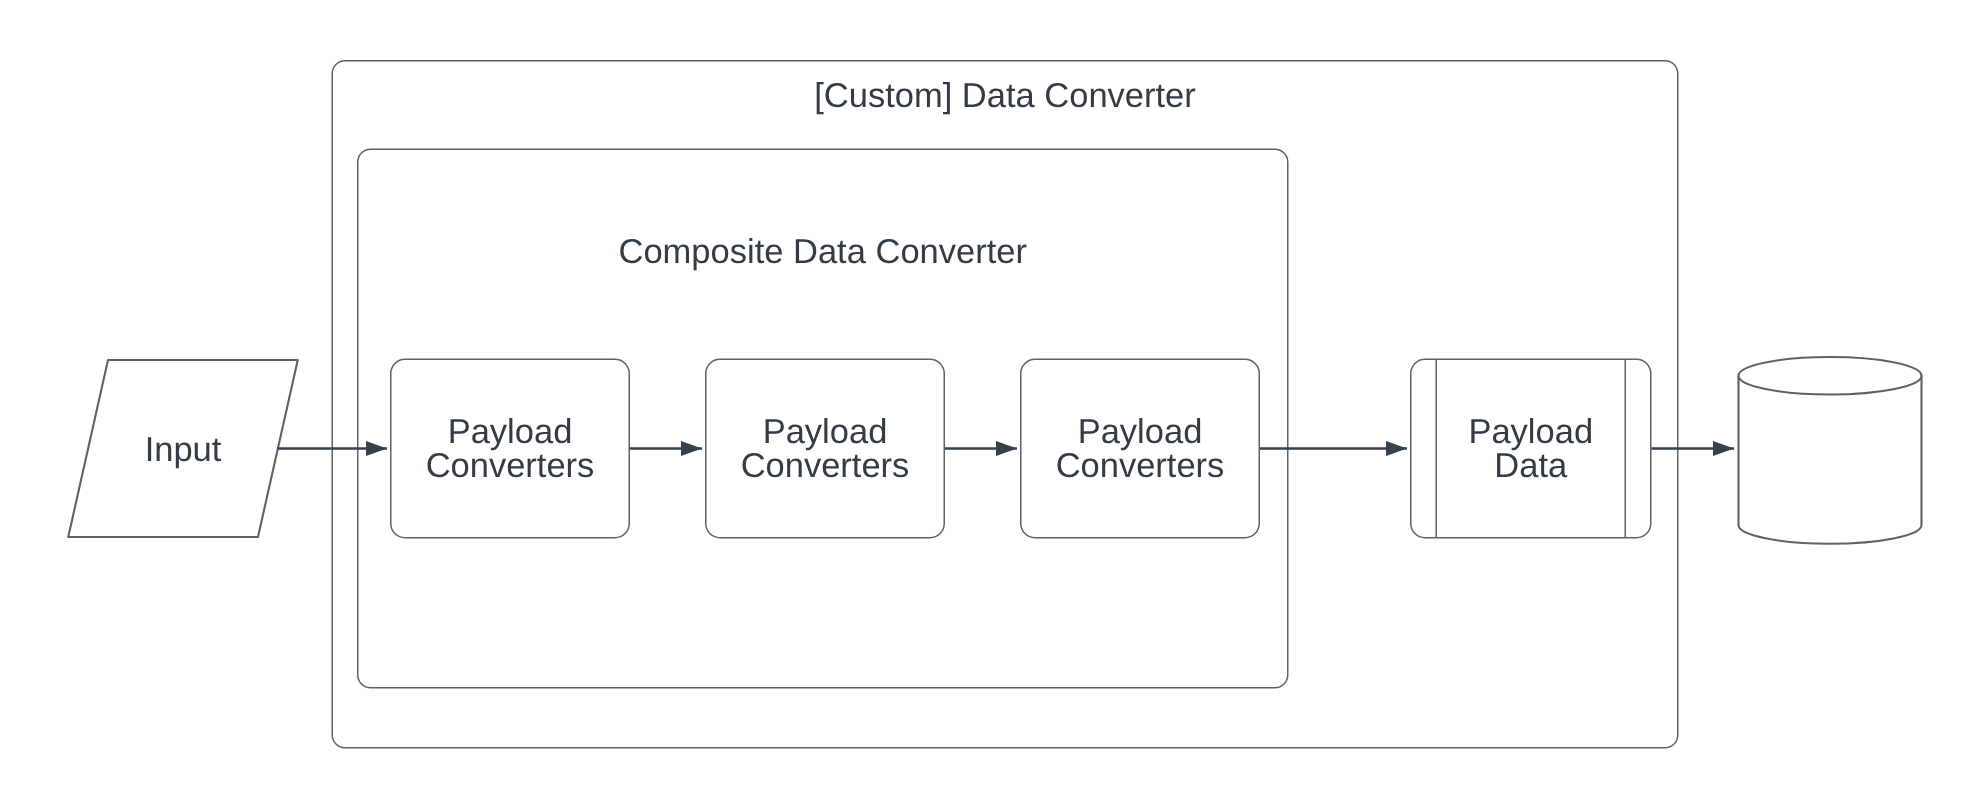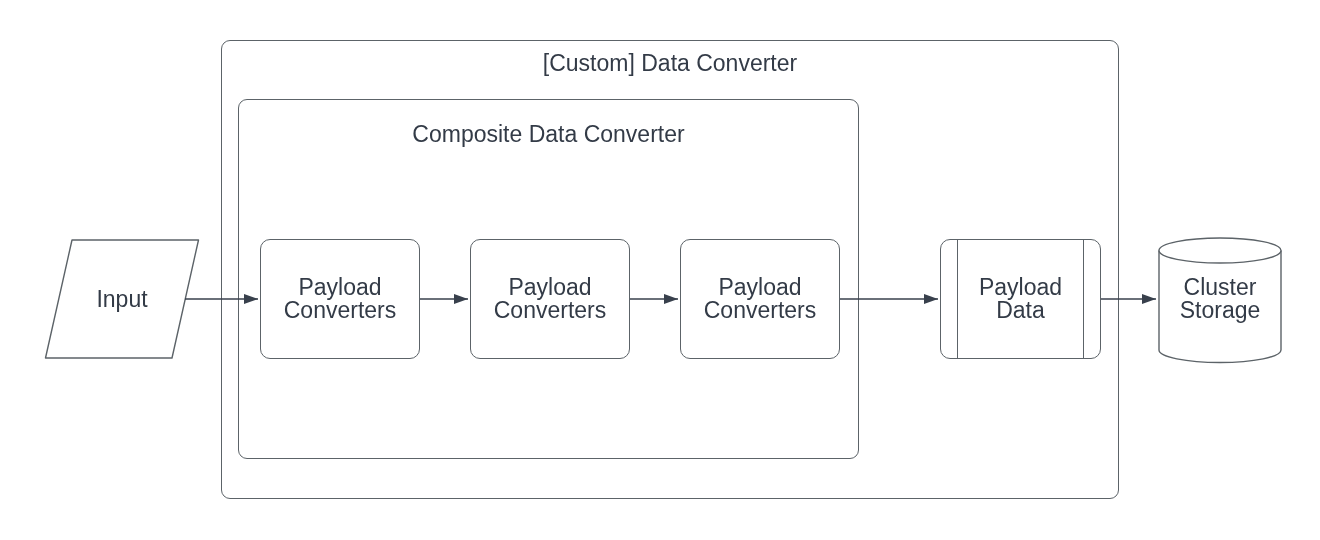--- a/index.html
+++ b/index.html
@@ -52,21 +52,21 @@
 </style>
 </head>
 <body>
 
 <div class="canvas">
 
   <div class="box container-box" style="left:221px; top:40px; width:898px; height:459px;padding-left:15px;">
     <div class="container-title" style="top:11px;">[Custom] Data Converter</div>
 
     <div class="box container-box" style="left:16px; top:58px; width:621px; height:360px;">
-      <div class="container-title" style="top:23px;">Composite Data Converter</div>
+      <div class="container-title" style="top:56px;">Composite Data Converter</div>
     </div>
   </div>
 
   <div class="box node-box" style="left:260px; top:239px; width:160px; height:120px;"></div>
   <div class="node-label" style="left:260px; top:239px; width:160px; height:120px;">
     <span>Payload</span>
     <span>Converters</span>
   </div>
 
   <div class="box node-box" style="left:470px; top:239px; width:160px; height:120px;"></div>
@@ -94,24 +94,20 @@
     <polygon points="28,1 154.5,1 128,119 1.5,119" fill="#ffffff" stroke="#5C6368" stroke-width="1.4" stroke-linejoin="round"></polygon>
   </svg>
   <div class="node-label" style="left:44px; top:239px; width:156px; height:120px;">
     <span>Input</span>
   </div>
 
   <svg class="shape-svg" style="left:1158px; top:237px;" width="124" height="127" viewBox="0 0 124 127">
     <path d="M 1,13.5 L 1,113 A 61,12.5 0 0 0 123,113 L 123,13.5" fill="#ffffff" stroke="#5C6368" stroke-width="1.4"></path>
     <ellipse cx="62" cy="13.5" rx="61" ry="12.5" fill="#ffffff" stroke="#5C6368" stroke-width="1.4"></ellipse>
   </svg>
-  <div class="node-label" style="left:1158px; top:237px; width:124px; height:124px;">
-    <span>Cluster</span>
-    <span>Storage</span>
-  </div>
 
   <svg class="edge-layer" width="1320" height="540" viewBox="0 0 1320 540">
     <defs>
       <marker id="arrow" markerUnits="userSpaceOnUse" markerWidth="15" markerHeight="11" refX="14" refY="5" orient="auto">
         <path d="M0,0 L14,5 L0,10 Z" fill="#38404C"></path>
       </marker>
     </defs>
     <line x1="185" y1="299" x2="258" y2="299" stroke="#38404C" stroke-width="1.6" marker-end="url(#arrow)"></line>
     <line x1="420" y1="299" x2="468" y2="299" stroke="#38404C" stroke-width="1.6" marker-end="url(#arrow)"></line>
     <line x1="630" y1="299" x2="678" y2="299" stroke="#38404C" stroke-width="1.6" marker-end="url(#arrow)"></line>

